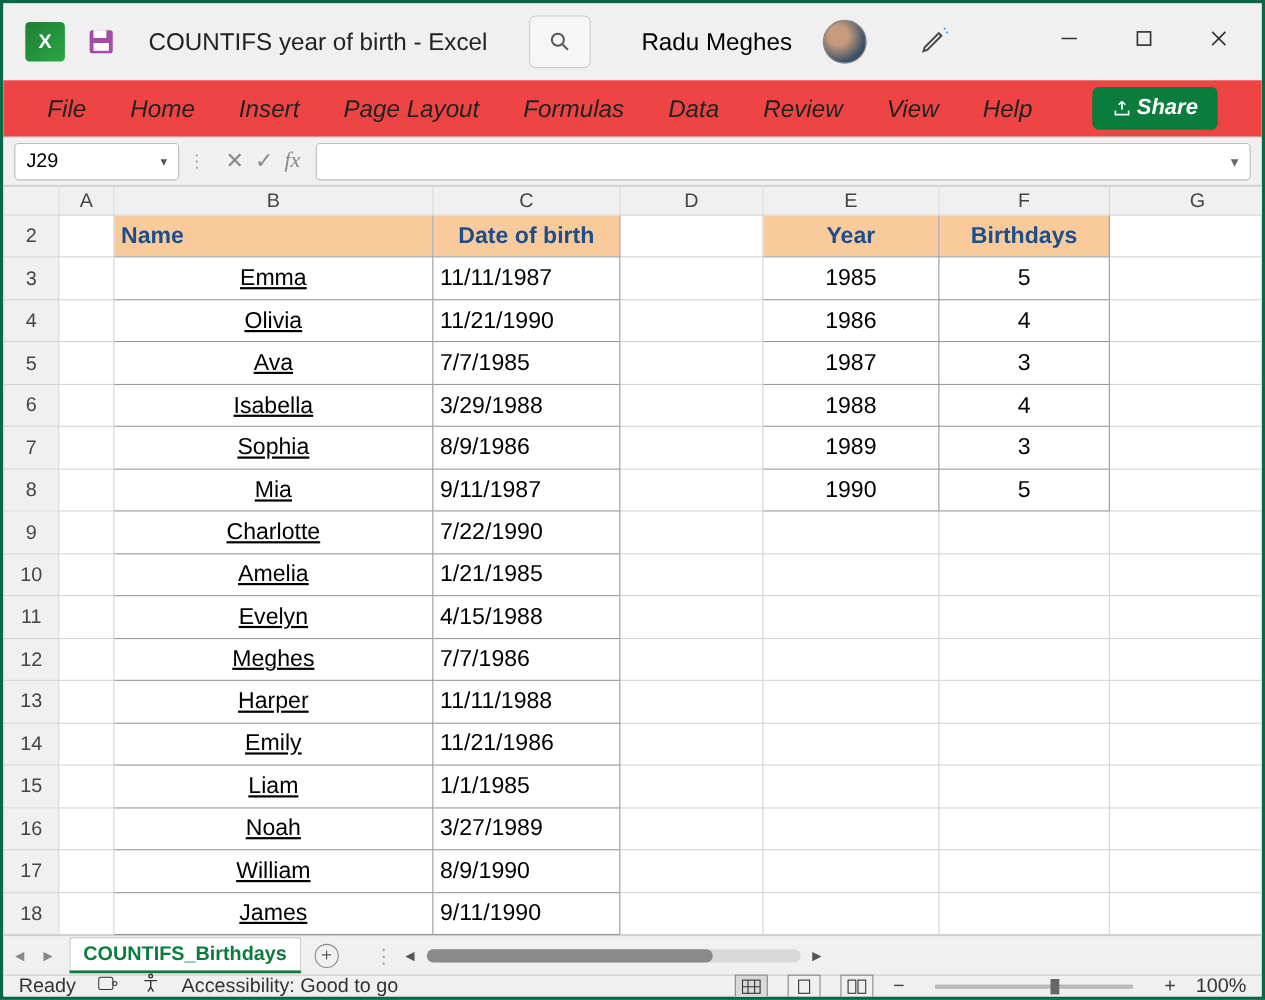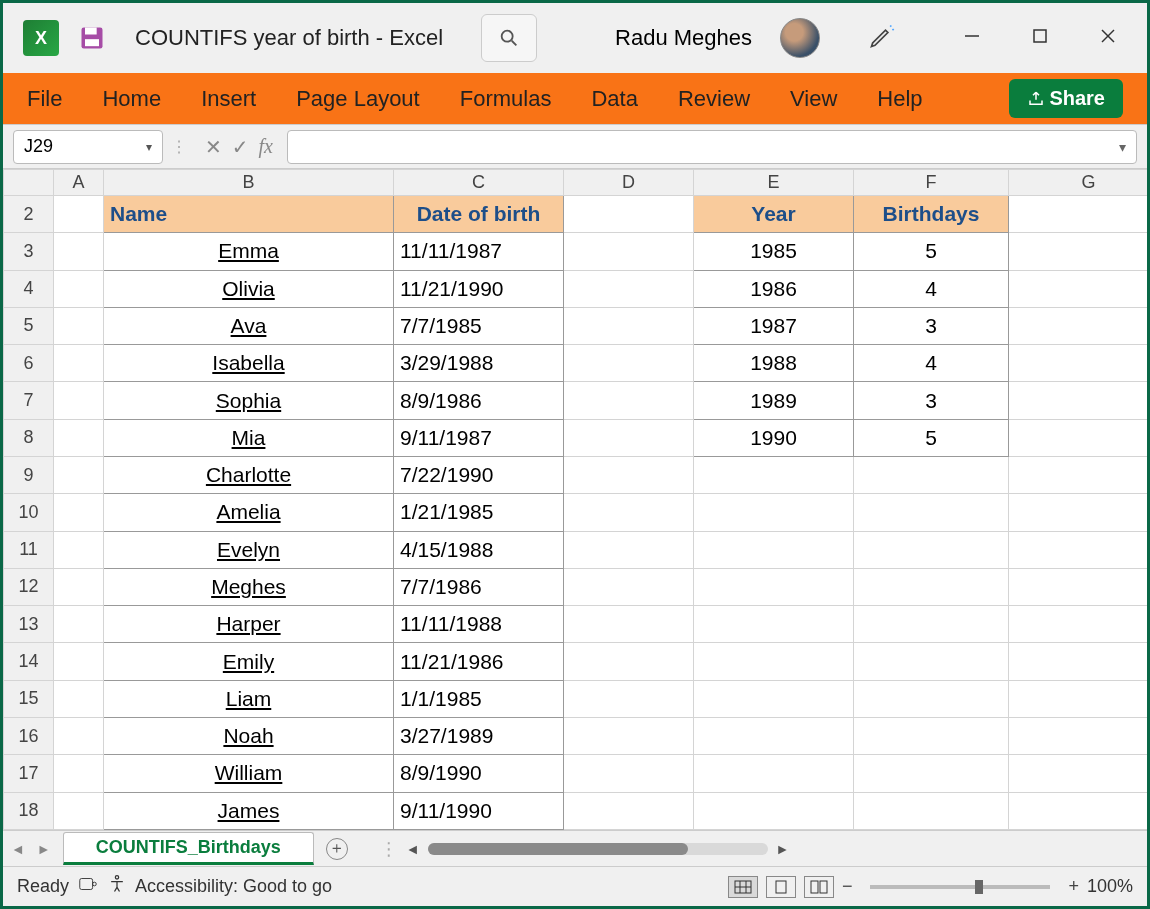--- a/index.html
+++ b/index.html
@@ -38,43 +38,44 @@
   .doc-title { font-size: 22px; color: #222; margin-left:10px; }
   .search-btn {
     width: 56px; height: 48px;
     border:1px solid #ccc;
     border-radius:6px;
     background:#f6f6f6;
     display:flex;align-items:center;justify-content:center;
     margin-left:20px;
   }
   .search-btn svg { width:22px;height:22px; stroke:#555; }
-  .user-name { font-size:22px; margin-left:60px; }
+  .user-name { font-size:22px; margin-left:28px; }
   .avatar {
     width:40px;height:40px;border-radius:50%;
     background: radial-gradient(circle at 35% 35%, #c69b7b 25%, #3a5068 70%);
     margin-left:10px;
     border:1px solid #888;
   }
   .edit-icon { margin-left:30px; }
   .edit-icon svg { width:28px;height:28px; stroke:#444; }
   .win-controls { margin-left:auto; display:flex; gap:50px; margin-right:20px;}
   .win-controls span { font-size:20px; color:#333; cursor:pointer;}
   .win-controls svg { width:18px;height:18px; stroke:#333; stroke-width:1.5; fill:none;}
   
   .ribbon {
     height: 52px;
-    background:#f97316;
+    background:#ef4444;
     display:flex;
     align-items:center;
-    padding:0 24px;
+    padding:0 40px;
     gap:40px;
     border-bottom:1px solid #ccc;
     font-size:22px;
     color:#222;
+    font-style:italic;
   }
   .ribbon .tab { cursor:pointer; }
   .share-btn {
     margin-left:auto;
     background:#0a7d3d;
     color:#fff;
     padding:8px 18px;
     border-radius:6px;
     display:flex;align-items:center;gap:4px;
     font-size:20px;
@@ -160,31 +161,31 @@
   col.colG{width:160px;}
   .corner{background:#f0f0f0;border:1px solid #d4d4d4;width:50px;}
   
   .sheettabs{
     height:36px;background:#f0f0f0;border-top:1px solid #ccc;
     display:flex;align-items:center;padding:0 8px;gap:12px;font-size:18px;
   }
   .sheettabs .nav{color:#888;cursor:pointer;font-size:14px;}
   .sheettab{
     background:#fff;border:1px solid #bbb;border-bottom:3px solid #0a7d3d;
-    padding:4px 32px;color:#0a7d3d;font-weight:bold;border-radius:3px 3px 0 0;
+    padding:4px 12px;color:#0a7d3d;font-weight:bold;border-radius:3px 3px 0 0;
   }
   .addsheet{width:22px;height:22px;border:1px solid #888;border-radius:50%;display:flex;align-items:center;justify-content:center;color:#555;font-size:16px;}
   .hscroll{flex:1;display:flex;align-items:center;gap:8px;margin-left:20px;}
   .hscroll .track{flex:0 0 340px;height:12px;background:#d9d9d9;border-radius:6px;position:relative;}
   .hscroll .thumb{position:absolute;left:0;top:0;height:12px;width:260px;background:#8a8a8a;border-radius:6px;}
   .hscroll .arrow{color:#555;font-size:14px;}
   
   .statusbar{
-    height:40px;background:#f0f0f0;border-top:1px solid #ccc;
-    display:flex;align-items:center;padding:0 14px;gap:8px;font-size:18px;color:#333;
+    height:20px;background:#f0f0f0;border-top:1px solid #ccc;
+    display:flex;align-items:center;padding:0 14px;gap:18px;font-size:18px;color:#333;
   }
   .statusbar .sp{flex:1;}
   .viewbtn{width:30px;height:22px;border:1px solid #888;display:flex;align-items:center;justify-content:center;}
   .viewbtn.active{background:#d9d9d9;}
   .zoom-slider{width:180px;height:4px;background:#bbb;position:relative;margin:0 10px;}
   .zoom-slider .knob{position:absolute;top:-5px;left:105px;width:8px;height:14px;background:#666;}
   .zoom-minus,.zoom-plus{font-size:18px;color:#444;}
   .zoom-val{font-size:18px;}
   .acc-icon svg{width:20px;height:20px;stroke:#333;fill:none;}
   .macro-icon svg{width:22px;height:22px;stroke:#333;fill:none;}

